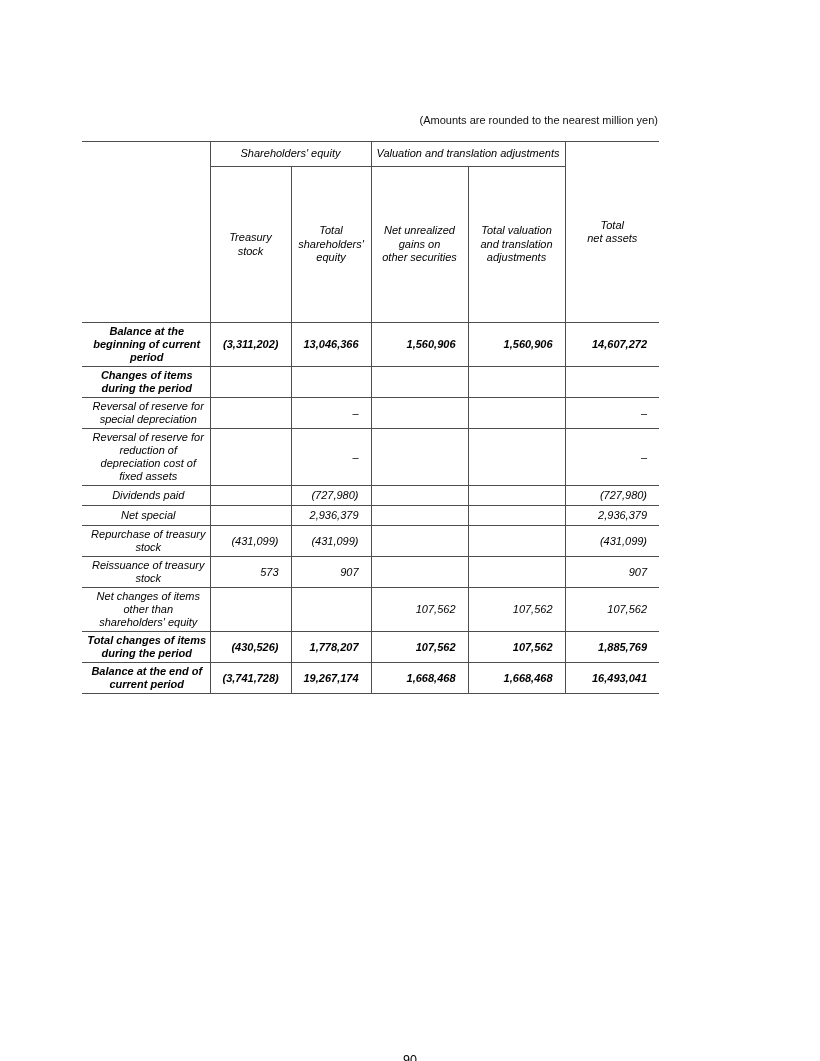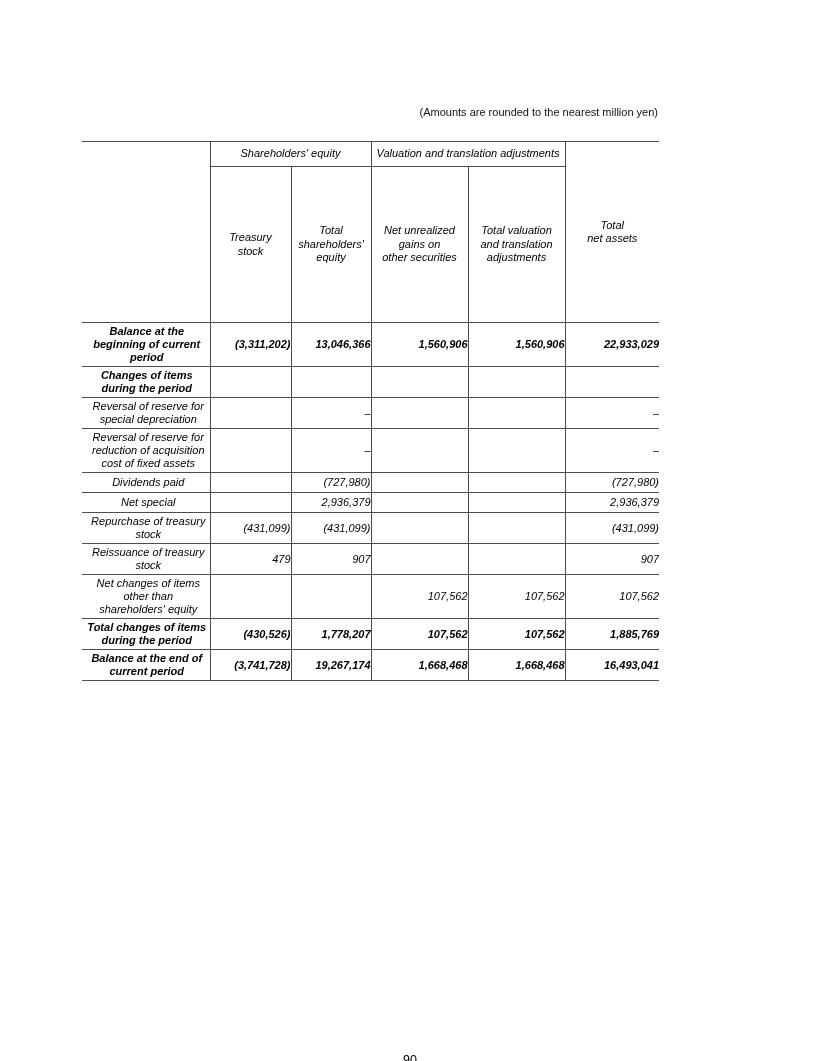--- a/index.html
+++ b/index.html
@@ -6,21 +6,21 @@
   html, body { background: #ffffff; }
   body {
     width: 820px;
     height: 1061px;
     position: relative;
     font-family: "Liberation Sans", "DejaVu Sans", sans-serif;
     color: #000000;
   }
   .note {
     position: absolute;
-    top: 106px;
+    top: 114px;
     left: 82px;
     width: 576px;
     text-align: right;
     font-size: 11px;
     line-height: 13px;
     color: #111111;
   }
   table.equity {
     position: absolute;
     left: 82px;
@@ -53,21 +53,21 @@
   tr.colhead-row { height: 156px; }
   td.label {
     text-align: left;
     vertical-align: middle;
     padding: 2px 3px 2px 5px;
   }
   tr.sub td.label { padding-left: 8px; margin-left: 16px; }
   td.val {
     text-align: right;
     vertical-align: middle;
-    padding: 2px 0;
+    padding: 2px 12px;
   }
   tr.bold { font-weight: bold; }
   tr.h42 { height: 42px; }
   tr.h40 { height: 40px; }
   tr.h28 { height: 28px; }
   tr.h27 { height: 27px; }
   tr.h20 { height: 20px; }
   .page-number {
     position: absolute;
     top: 1053px;
@@ -113,40 +113,40 @@
 and translation
 adjustments</th>
     </tr>
 
     <tr class="bold h42">
       <td class="label edge-l">Balance at the beginning of current period</td>
       <td class="val">(3,311,202)</td>
       <td class="val">13,046,366</td>
       <td class="val">1,560,906</td>
       <td class="val">1,560,906</td>
-      <td class="val edge-r">22,933,029</td>
+      <td class="val edge-r">14,607,272</td>
     </tr>
     <tr class="bold h28">
       <td class="label edge-l">Changes of items during the period</td>
       <td class="val"></td>
       <td class="val"></td>
       <td class="val"></td>
       <td class="val"></td>
       <td class="val edge-r"></td>
     </tr>
     <tr class="sub h27">
       <td class="label edge-l">Reversal of reserve for special depreciation</td>
       <td class="val"></td>
       <td class="val">–</td>
       <td class="val"></td>
       <td class="val"></td>
       <td class="val edge-r">–</td>
     </tr>
     <tr class="sub h40">
-      <td class="label edge-l">Reversal of reserve for reduction of acquisition cost of fixed assets</td>
+      <td class="label edge-l">Reversal of reserve for reduction of depreciation cost of fixed assets</td>
       <td class="val"></td>
       <td class="val">–</td>
       <td class="val"></td>
       <td class="val"></td>
       <td class="val edge-r">–</td>
     </tr>
     <tr class="sub h20">
       <td class="label edge-l">Dividends paid</td>
       <td class="val"></td>
       <td class="val">(727,980)</td>
@@ -165,21 +165,21 @@
     <tr class="sub h27">
       <td class="label edge-l">Repurchase of treasury stock</td>
       <td class="val">(431,099)</td>
       <td class="val">(431,099)</td>
       <td class="val"></td>
       <td class="val"></td>
       <td class="val edge-r">(431,099)</td>
     </tr>
     <tr class="sub h27">
       <td class="label edge-l">Reissuance of treasury stock</td>
-      <td class="val">479</td>
+      <td class="val">573</td>
       <td class="val">907</td>
       <td class="val"></td>
       <td class="val"></td>
       <td class="val edge-r">907</td>
     </tr>
     <tr class="sub h40">
       <td class="label edge-l">Net changes of items other than shareholders' equity</td>
       <td class="val"></td>
       <td class="val"></td>
       <td class="val">107,562</td>

